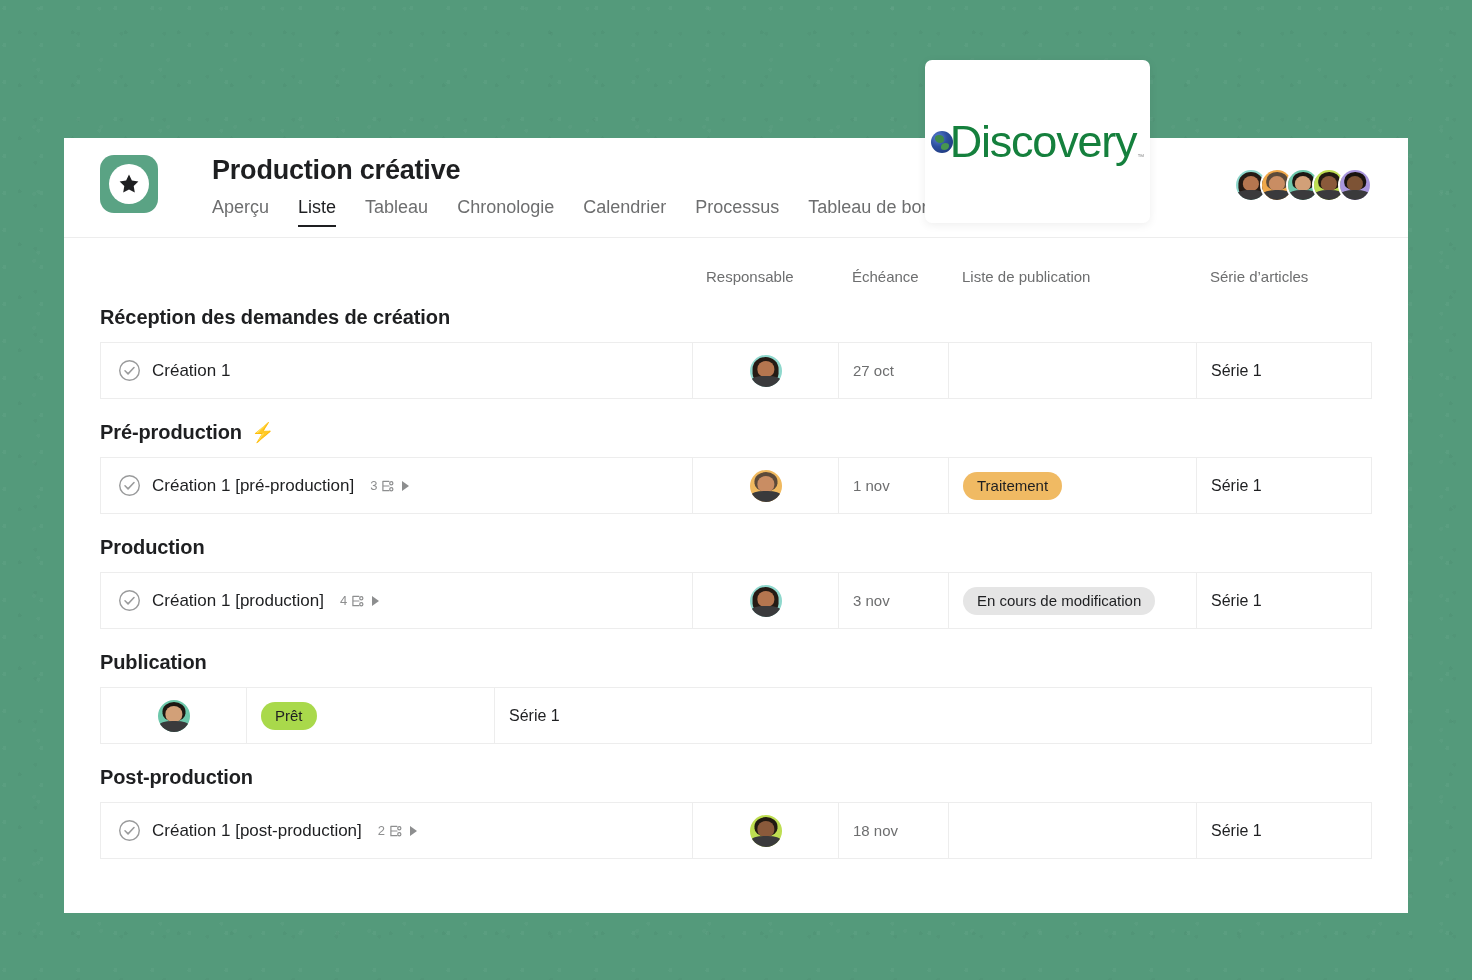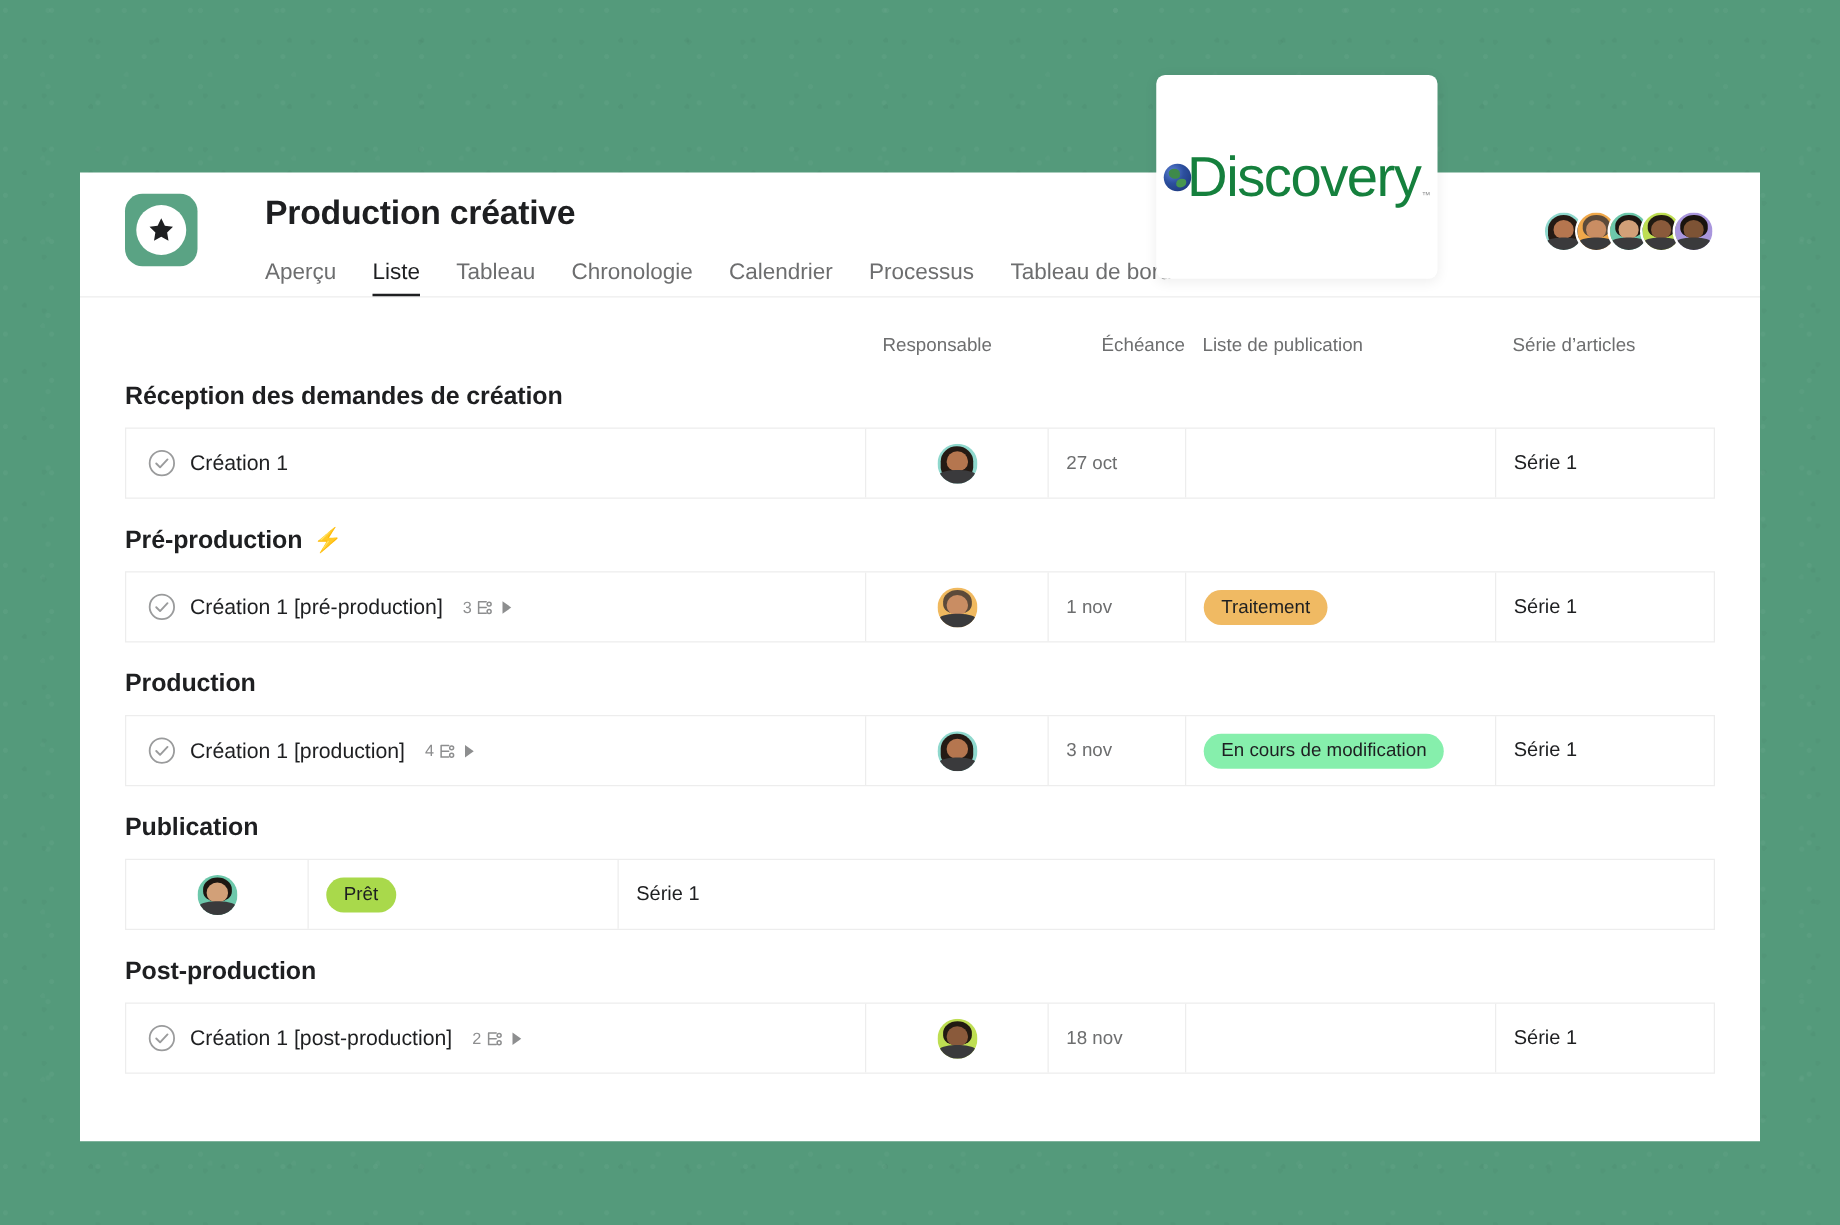--- a/index.html
+++ b/index.html
@@ -75,21 +75,21 @@
     font-size: 27px;
     font-weight: 700;
     color: #1e1f21;
     letter-spacing: -0.2px;
     line-height: 1.1;
   }
 
   .tabs {
     display: flex;
     gap: 29px;
-    margin-top: 21px;
+    margin-top: 11px;
   }
   .tab {
     font-size: 18px;
     color: #6d6e6f;
     padding-bottom: 8px;
     cursor: pointer;
     white-space: nowrap;
     line-height: 1.15;
   }
   .tab.active {
@@ -176,21 +176,21 @@
   .col-head .ch {
     font-size: 15px;
     color: #6d6e6f;
     padding-left: 14px;
     line-height: 1;
   }
 
   
   .c-name   { width: 592px; }
   .c-owner  { width: 146px; }
-  .c-due    { width: 110px; text-align: right; }
+  .c-due    { width: 110px; }
   .c-status { width: 248px; }
   .c-series { width: 170px; }
 
   .row {
     display: flex;
     align-items: stretch;
     height: 57px;
     border: 1px solid #ededed;
     background: #ffffff;
   }
@@ -517,21 +517,21 @@
                   <div class="skin" style="background: rgb(181, 118, 79);"></div>
                   <div class="body"></div>
                 </div>
               </div>
             </div>
           </div>
           <div class="cell due c-due">
             <span class="due-text">3 nov</span>
           </div>
           <div class="cell status c-status">
-            <span class="badge" style="background: #86efac; color: rgb(30, 31, 33);">En cours de modification</span>
+            <span class="badge" style="background: #e5e5e5; color: rgb(30, 31, 33);">En cours de modification</span>
           </div>
           <div class="cell series c-series">
             <span class="series-text">Série 1</span>
           </div>
         </div>
       </div>
       <div class="section">
         <div class="section-head">
           <div class="section-title">Publication</div>
         </div>

